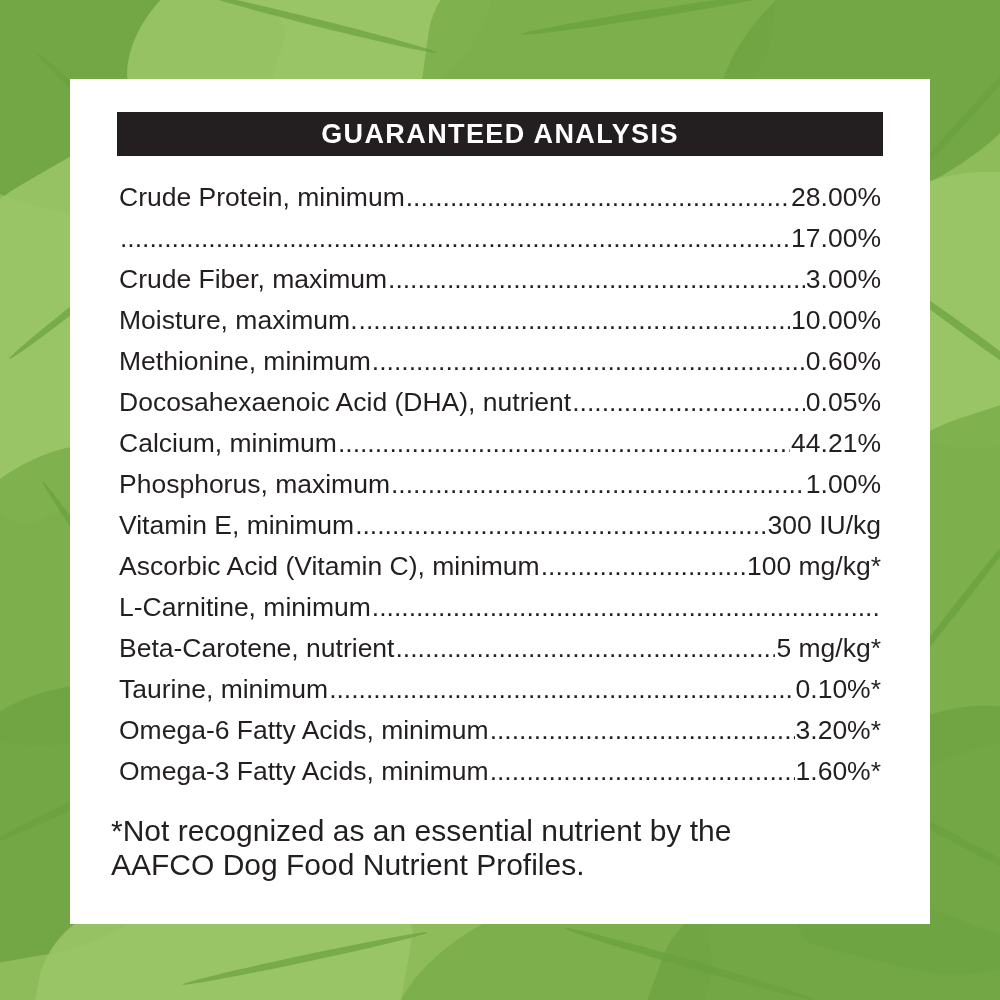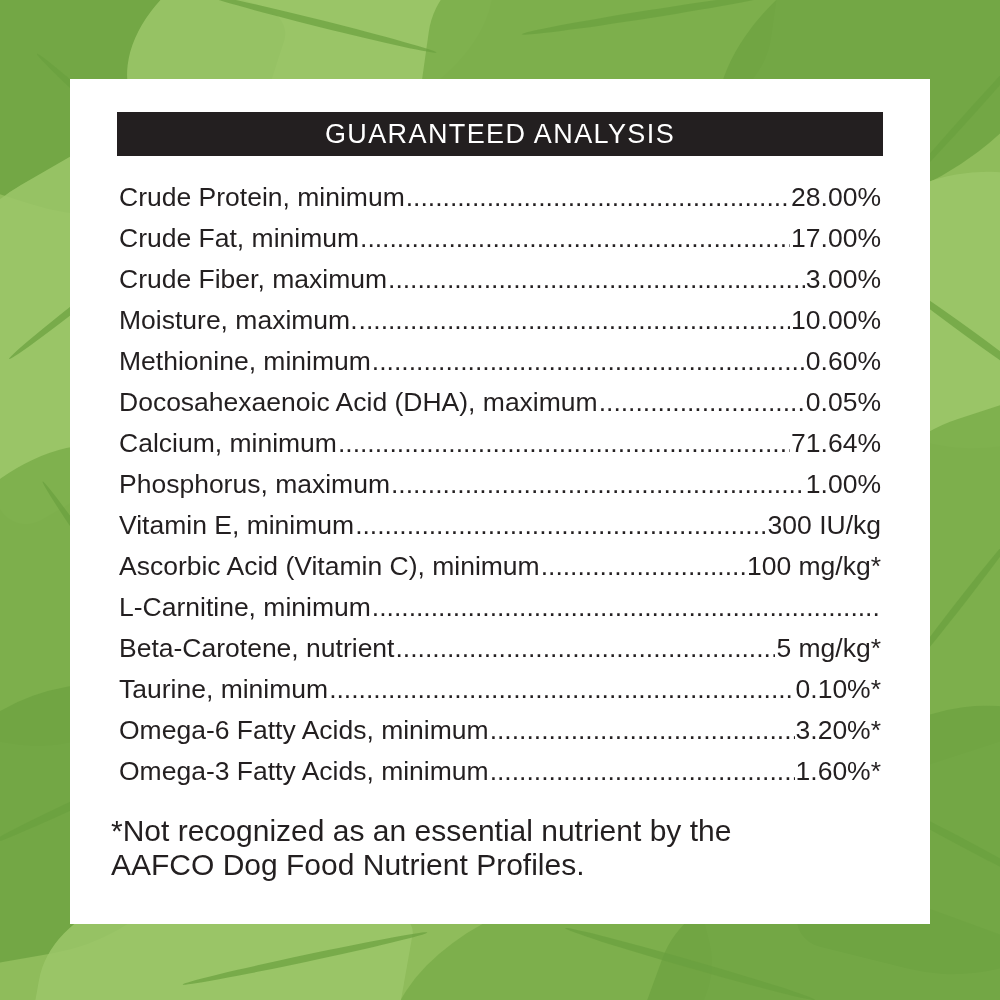--- a/index.html
+++ b/index.html
@@ -65,21 +65,21 @@
     width: 766px;
     height: 44px;
     background: #231f20;
     display: flex;
     align-items: center;
     justify-content: center;
   }
   .title-bar .title-text {
     color: #ffffff;
     font-size: 27px;
-    font-weight: normal;
+    font-weight: bold;
     letter-spacing: 1.4px;
     font-family: "Liberation Sans", sans-serif;
   }
 
   .list {
     position: absolute;
     left: 49px;
     top: 98px;
     width: 762px;
   }
@@ -161,48 +161,47 @@
       <span class="title-text">GUARANTEED ANALYSIS</span>
     </div>
 
     <div class="list">
       <div class="row">
         <span class="label">Crude Protein, minimum</span>
         <span class="dots">.......................................................................................................</span>
         <span class="value">28.00%</span>
       </div>
       <div class="row">
-        <span class="label">Crude Fat, minimum</span>
         <span class="dots">.......................................................................................................</span>
         <span class="value">17.00%</span>
       </div>
       <div class="row">
         <span class="label">Crude Fiber, maximum</span>
         <span class="dots">.......................................................................................................</span>
         <span class="value">3.00%</span>
       </div>
       <div class="row">
         <span class="label">Moisture, maximum.</span>
         <span class="dots">.......................................................................................................</span>
         <span class="value">10.00%</span>
       </div>
       <div class="row">
         <span class="label">Methionine, minimum</span>
         <span class="dots">.......................................................................................................</span>
         <span class="value">0.60%</span>
       </div>
       <div class="row">
-        <span class="label">Docosahexaenoic Acid (DHA), maximum</span>
+        <span class="label">Docosahexaenoic Acid (DHA), nutrient</span>
         <span class="dots">.......................................................................................................</span>
         <span class="value">0.05%</span>
       </div>
       <div class="row">
         <span class="label">Calcium, minimum</span>
         <span class="dots">.......................................................................................................</span>
-        <span class="value">71.64%</span>
+        <span class="value">44.21%</span>
       </div>
       <div class="row">
         <span class="label">Phosphorus, maximum</span>
         <span class="dots">.......................................................................................................</span>
         <span class="value">1.00%</span>
       </div>
       <div class="row">
         <span class="label">Vitamin E, minimum</span>
         <span class="dots">.......................................................................................................</span>
         <span class="value">300 IU/kg</span>

